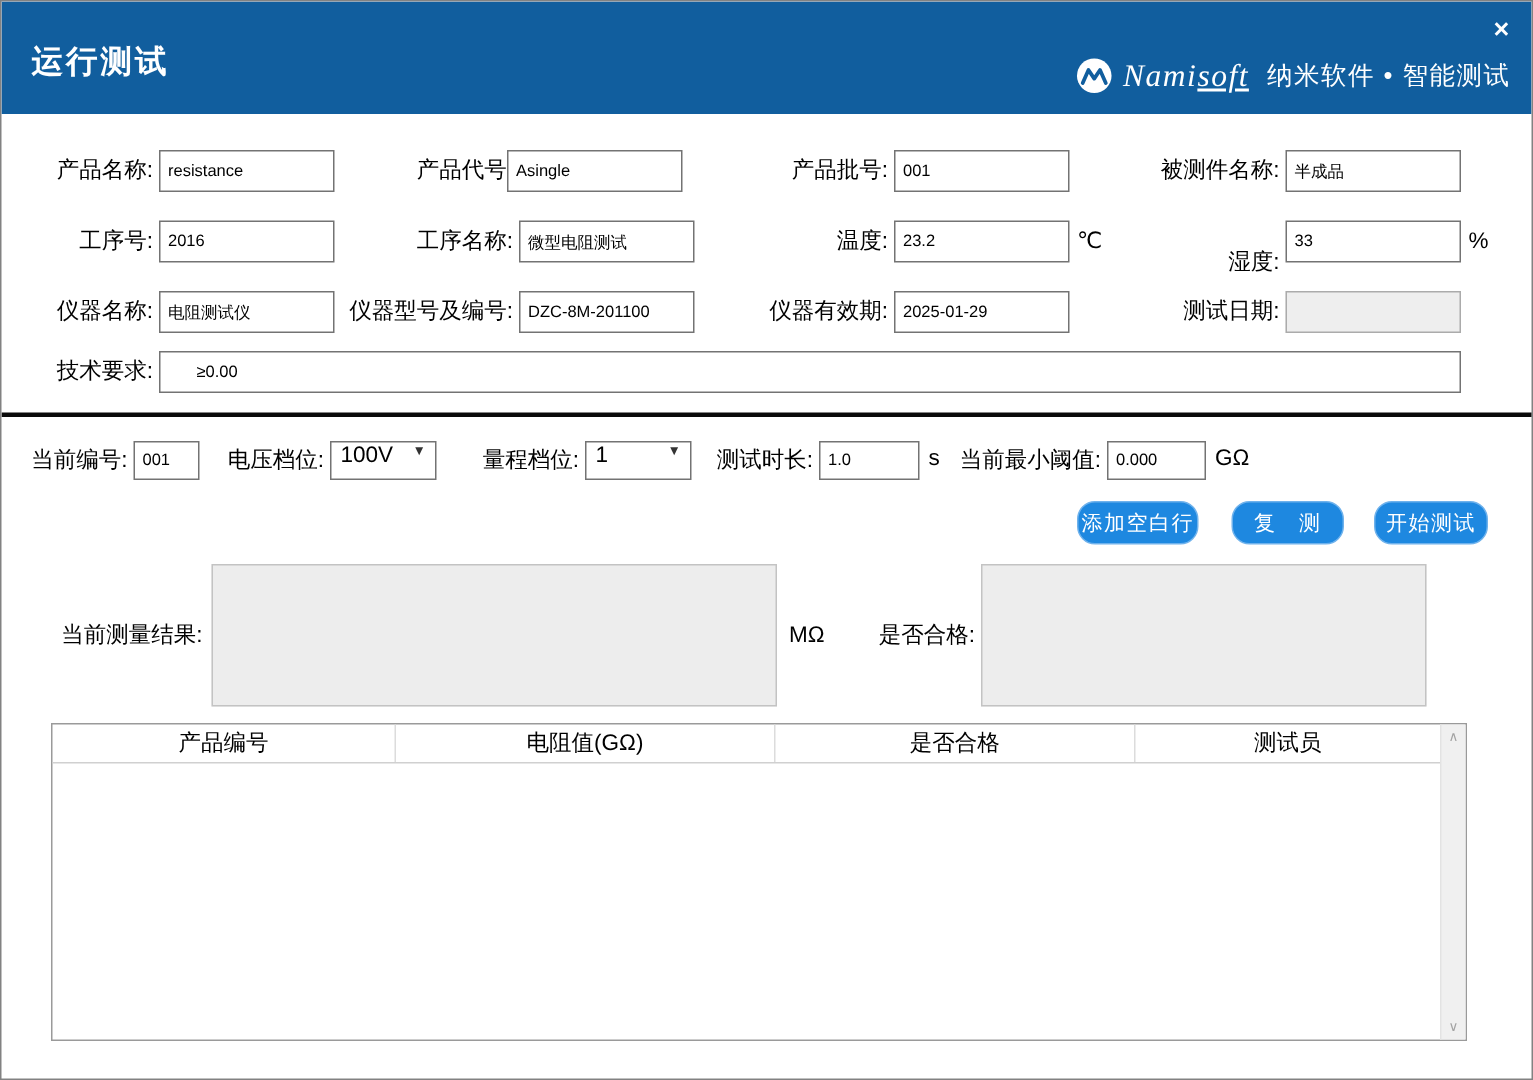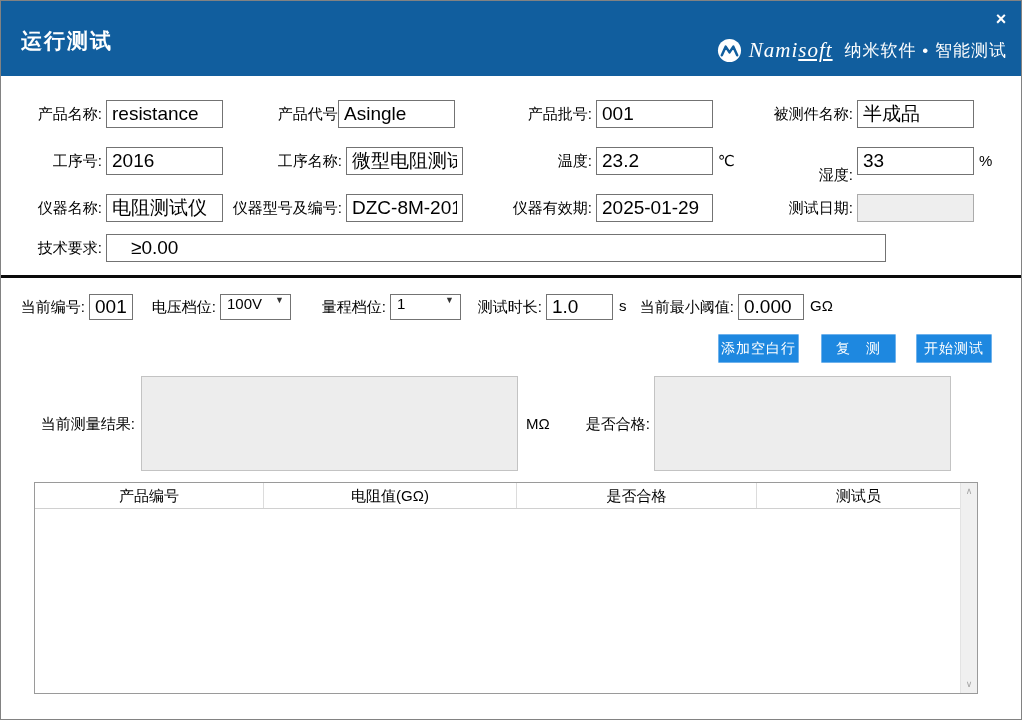--- a/index.html
+++ b/index.html
@@ -18,34 +18,34 @@
   .brand-logo { width:25px; height:25px; margin-right:7px; }
   .brand-name { font-family:"Liberation Serif","DejaVu Serif",serif; font-style:italic;
                 font-size:21px; letter-spacing:1px; }
   .brand-name .tail { text-decoration:underline; }
   .brand-tagline { font-size:17px; margin-left:12px; letter-spacing:1px; }
 
   
   .lbl { position:absolute; font-size:15px; color:#000; text-align:right; line-height:28px; }
   .lbl26 { line-height:26px; }
   .inp { position:absolute; height:28px; border:1px solid #737373; background:#fff;
-         font-size:19px; padding:0 5px; font-family:inherit; color:#000; outline:none; }
+         font-size:11px; padding:0 5px; font-family:inherit; color:#000; outline:none; }
   .inp26 { height:26px; }
   .inp:disabled, .inp.disabled { background:#EEEEEE; border:1px solid #ABABAB; }
   .unit { position:absolute; font-size:15px; line-height:28px; color:#000; }
 
   .divider { position:absolute; left:0; top:274px; width:1022px; height:3px; background:#0a0a0a; }
 
   .combo { position:absolute; height:26px; width:71px; border:1px solid #737373; background:#fff;
            display:flex; align-items:flex-start; justify-content:space-between; padding:0 6px;
            font-size:15px; cursor:default; }
   .combo .arrow { font-size:9px; color:#333; }
 
   .btn { position:absolute; height:29px; background:#1E88E0; border:1px solid #6FB2EC;
-         border-radius:1px; color:#fff; font-size:14px; text-align:center;
+         border-radius:12px; color:#fff; font-size:14px; text-align:center;
          font-family:inherit; cursor:pointer; letter-spacing:1px; }
 
   .resbox { position:absolute; background:#EDEDED; border:1px solid #C3C3C3; }
 
   
   .grid { position:absolute; left:33px; top:481px; width:944px; height:212px;
           border:1px solid #9A9A9A; background:#fff; }
   .grid-header { position:absolute; left:0; top:0; right:17px; height:26px; display:flex;
                  border-bottom:1px solid #D0D0D0; }
   .grid-th { font-size:15px; color:#000; text-align:center; line-height:25px;
@@ -99,21 +99,21 @@
   <div class="lbl" style="left:1px; top:193px; width:100px;">仪器名称:</div>
   <input class="inp" style="left: 105px; top: 193px; width: 117px;" value="电阻测试仪">
   <div class="lbl" style="left:191px; top:193px; width:150px;">仪器型号及编号:</div>
   <input class="inp" style="left: 345px; top: 193px; width: 117px;" value="DZC-8M-201100">
   <div class="lbl" style="left:441px; top:193px; width:150px;">仪器有效期:</div>
   <input class="inp" style="left: 595px; top: 193px; width: 117px;" value="2025-01-29">
   <div class="lbl" style="left:702px; top:193px; width:150px;">测试日期:</div>
   <input class="inp disabled" disabled="" style="left: 856px; top: 193px; width: 117px;" value="">
 
   <div class="lbl" style="left:1px; top:233px; width:100px;">技术要求:</div>
-  <input class="inp" style="left: 105px; top: 233px; width: 780px; padding-left: 24px;" value="≥0.00">
+  <input class="inp" style="left: 105px; top: 233px; width: 868px; padding-left: 24px;" value="≥0.00">
 
   <div class="divider"></div>
 
   <div class="lbl lbl26" style="left:4px; top:293px; width:80px;">当前编号:</div>
   <input class="inp inp26" style="left: 88px; top: 293px; width: 44px;" value="001">
 
   <div class="lbl lbl26" style="left:115px; top:293px; width:100px;">电压档位:</div>
   <div class="combo" style="left:219px; top:293px;">
     <span>100V</span>
     <span class="arrow">▼</span>

